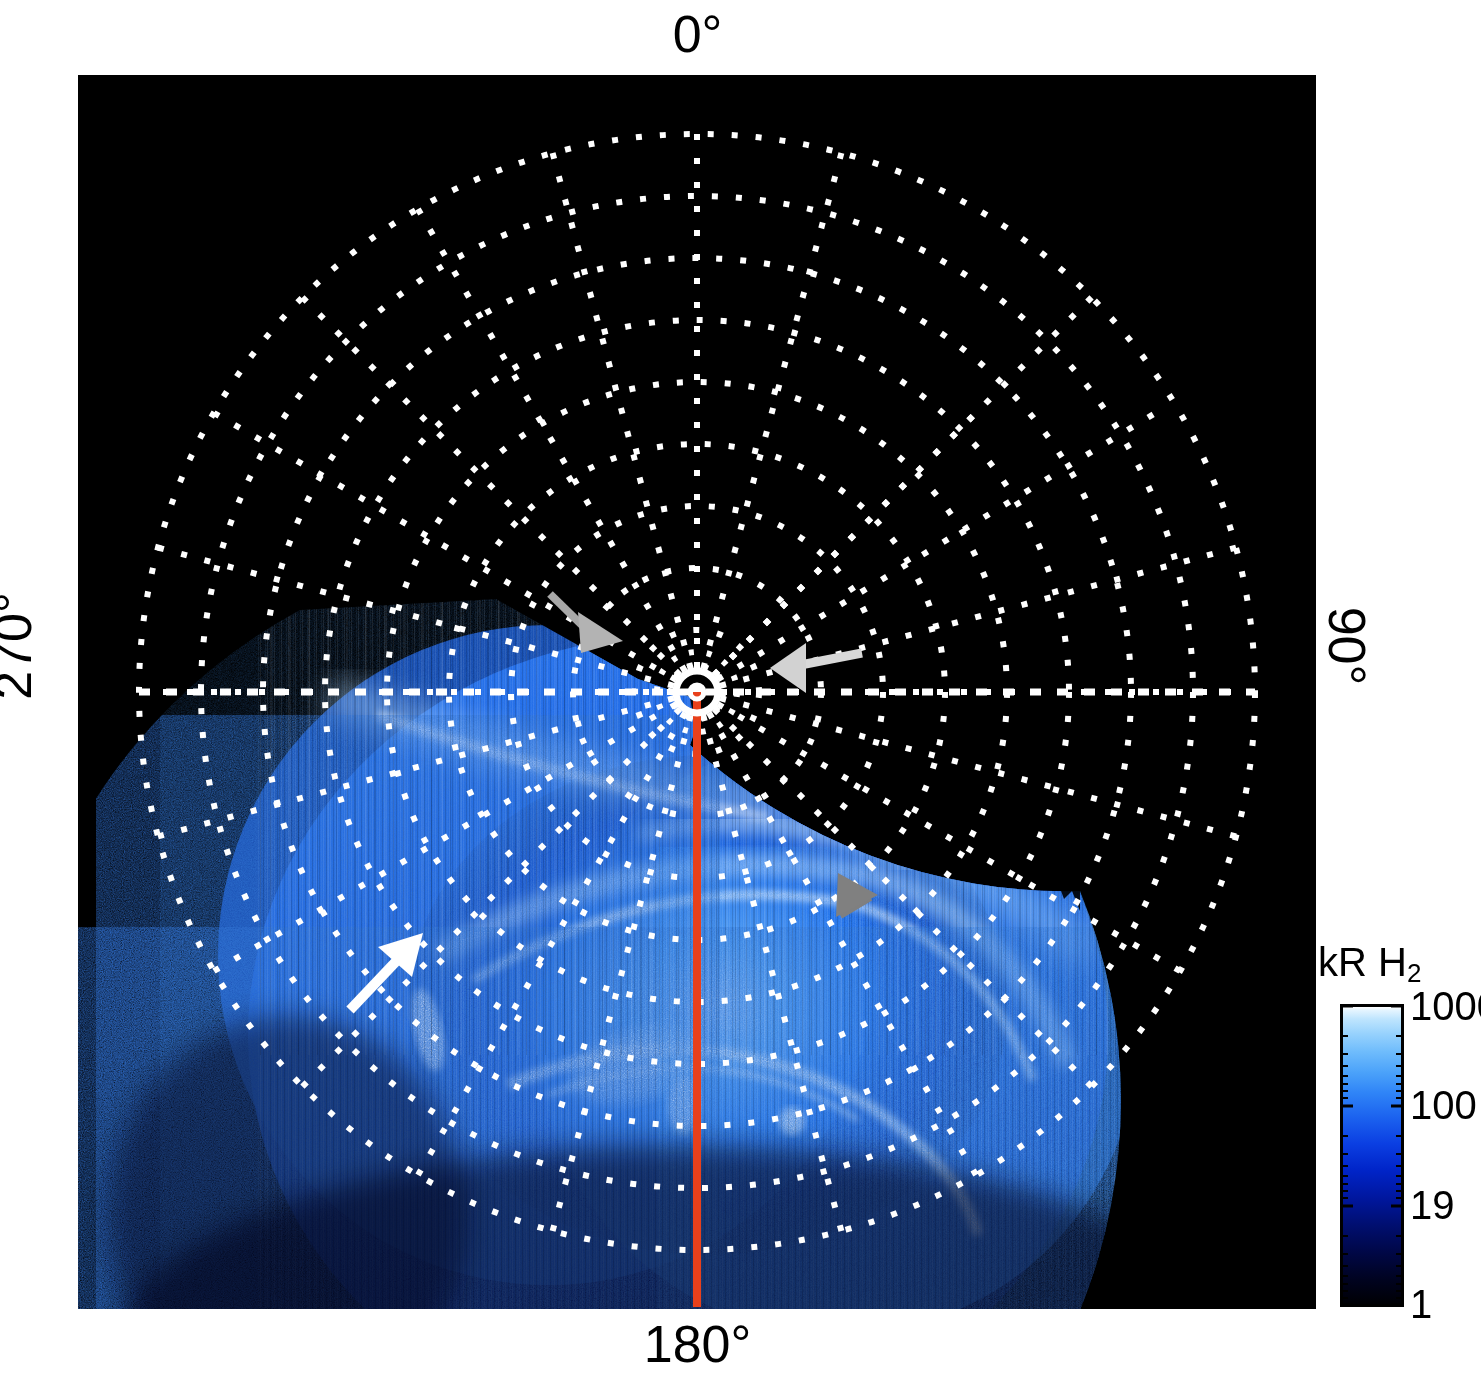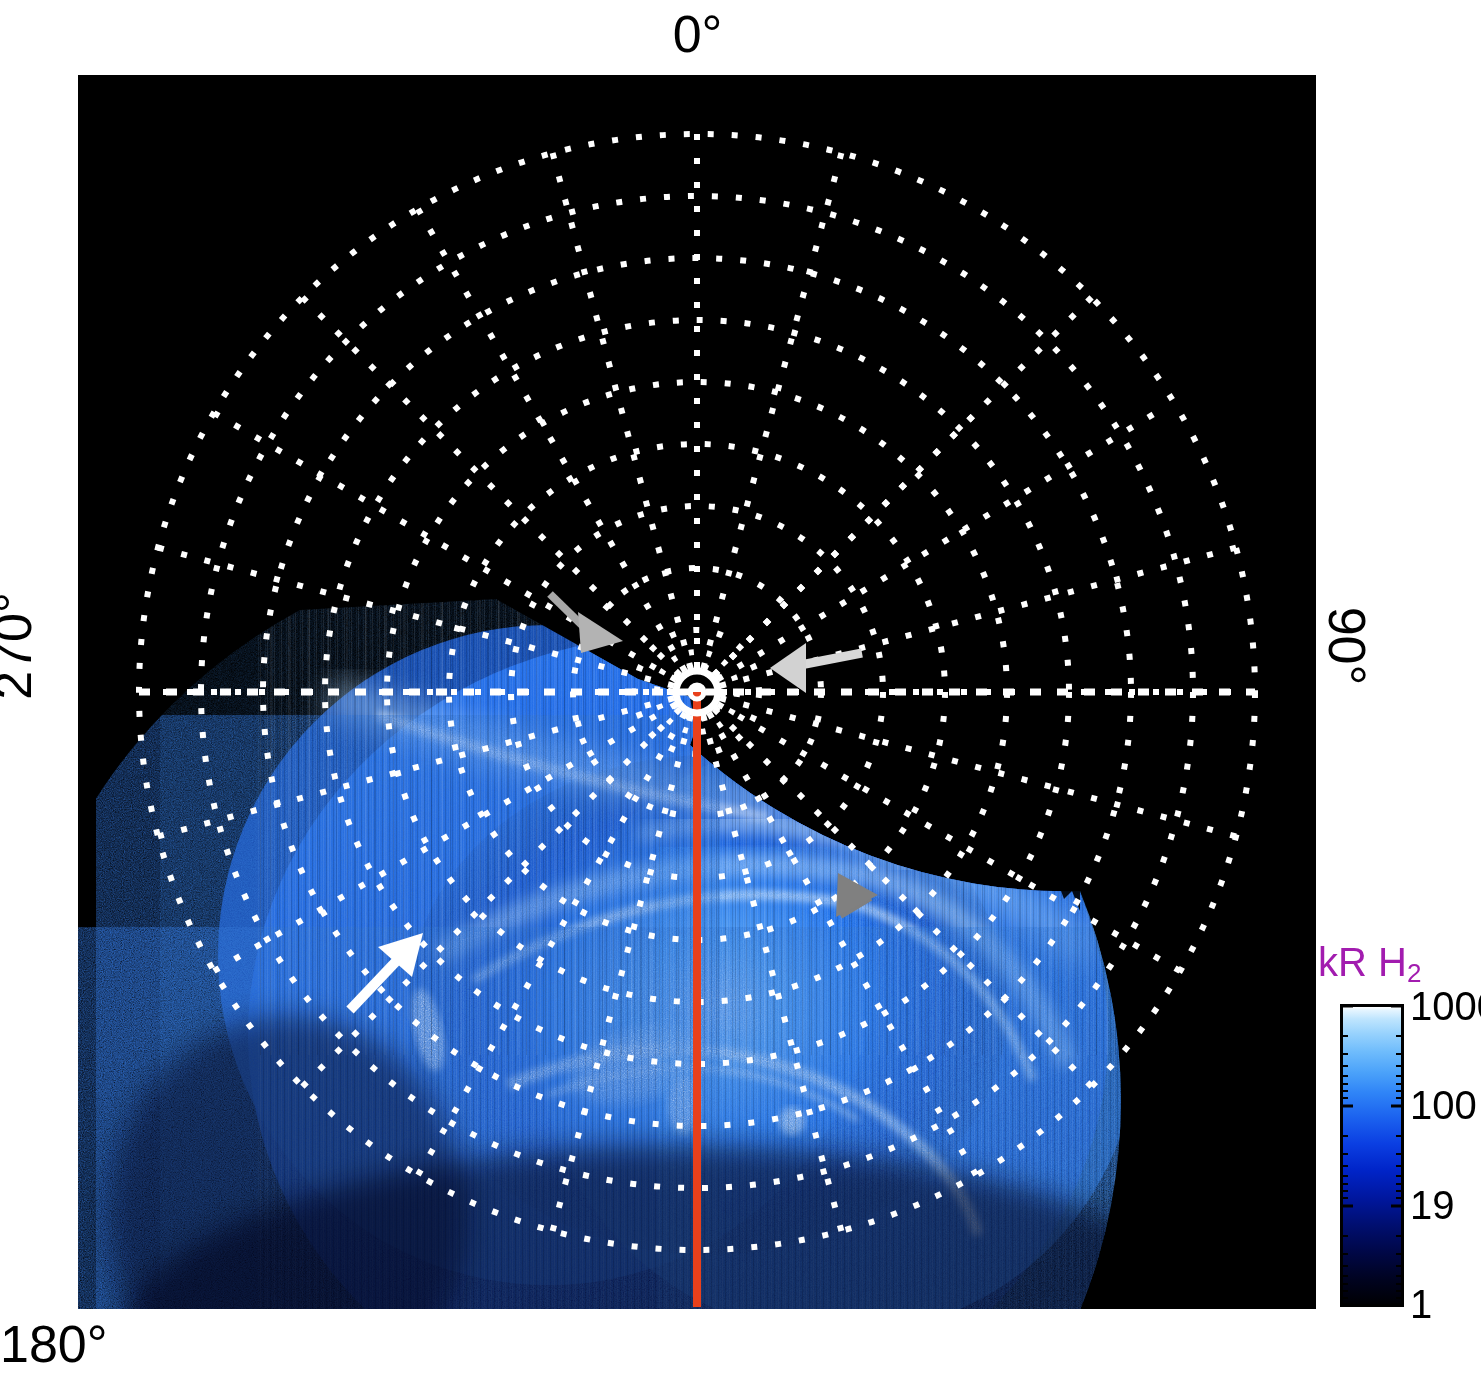--- a/index.html
+++ b/index.html
@@ -19,21 +19,21 @@
   .axis-label {
     position: absolute;
     color: #000000;
     font-size: 52px;
     font-weight: 400;
     letter-spacing: 0px;
     white-space: nowrap;
     line-height: 1;
   }
   #label-top   { left: 0; top: 8px; width: 1395px; text-align: center; }
-  #label-bottom{ left: 0; top: 1318px; width: 1395px; text-align: left; }
+  #label-bottom{ left: 0; top: 1318px; width: 1395px; text-align: center; }
   #label-left  {
     left: -62px; top: 620px; width: 150px; text-align: center;
     transform: rotate(-90deg); transform-origin: center center;
   }
   #label-right {
     left: 1272px; top: 620px; width: 150px; text-align: center;
     transform: rotate(90deg); transform-origin: center center;
   }
 
   
@@ -52,21 +52,21 @@
   #colorbar-group {
     position: absolute;
     left: 1318px;
     top: 940px;
   }
   #colorbar-title {
     position: absolute;
     left: 0px;
     top: 0px;
     font-size: 40px;
-    color: #a21caf;
+    color: #000000;
     white-space: nowrap;
   }
   #colorbar-title sub { font-size: 26px; vertical-align: baseline; position: relative; top: 6px; }
   #colorbar-box {
     position: absolute;
     left: 22px;
     top: 64px;
     width: 64px;
     height: 303px;
     border: 3px solid #000000;

